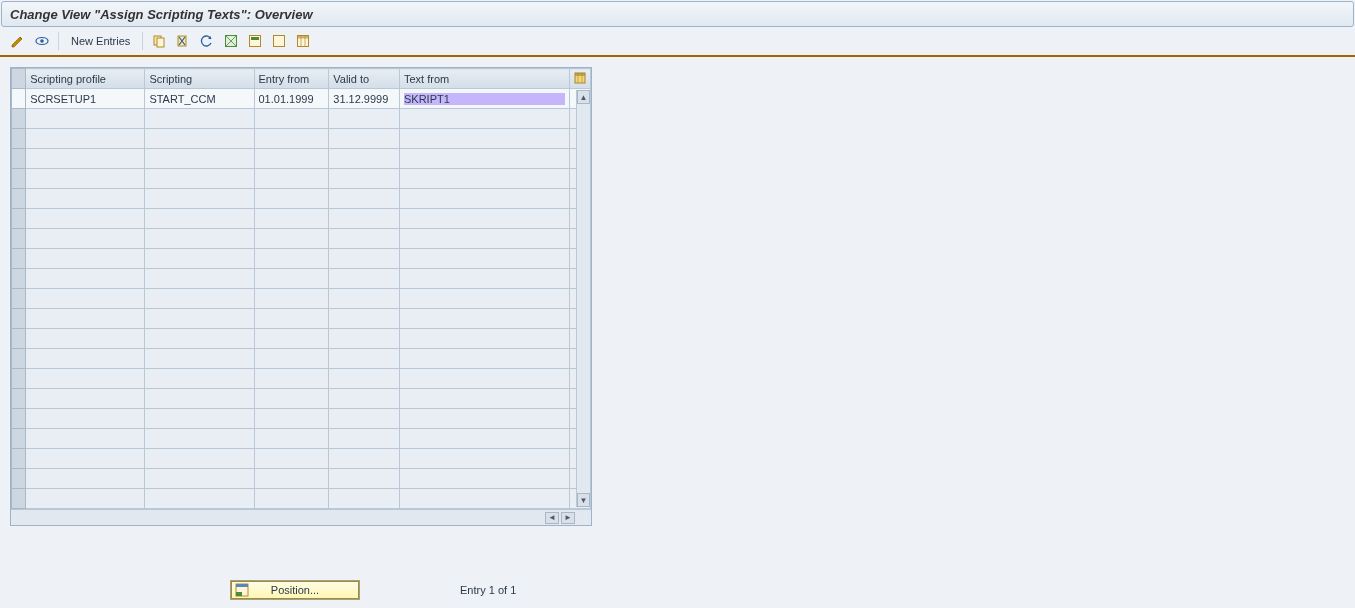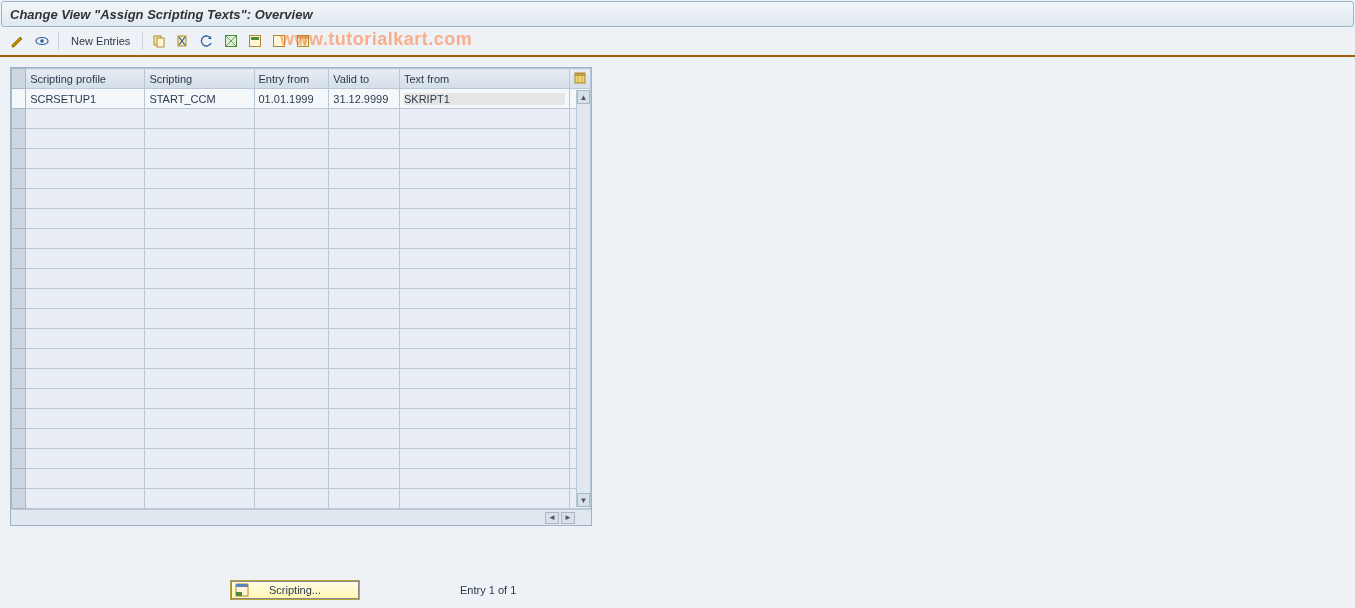--- a/index.html
+++ b/index.html
@@ -113,21 +113,21 @@
       width: 100%;
       border: none;
       background: transparent;
       font-size: 11px;
       font-family: Arial, sans-serif;
       color: #2b3a4a;
       outline: none;
       padding: 0;
     }
     .cell-input.focused {
-      background: #e5e5e5;
+      background: #c4b5fd;
     }
     .config-cell {
       width: 16px;
       background: linear-gradient(to bottom, #f4d77a, #e8c25a);
       text-align: center;
     }
     .scroll-col {
       width: 16px;
       background: #dde6ef;
     }
@@ -263,21 +263,20 @@
       </svg>
   </span>
   <span class="tb-icon">
     <svg width="16" height="16" viewBox="0 0 16 16">
         <rect x="2.5" y="2.5" width="11" height="11" fill="#fff6d8" stroke="#b08a2a"></rect>
         <rect x="2.5" y="2.5" width="11" height="3" fill="#b08a2a" opacity="0.6"></rect>
         <path d="M6 2.5 V13.5 M10 2.5 V13.5" stroke="#b08a2a" stroke-width="0.7"></path>
       </svg>
   </span>
 
-  <div class="watermark">www.tutorialkart.com</div>
 </div>
 
 <div class="table-wrap">
   <table class="tbl">
     <colgroup>
       <col style="width:14px">
       <col style="width:118px">
       <col style="width:108px">
       <col style="width:74px">
       <col style="width:70px">
@@ -505,16 +504,16 @@
 
 <div class="footer">
   <div class="position-btn">
     <span class="pbicon">
       <svg width="14" height="14" viewBox="0 0 14 14">
           <rect x="1" y="1" width="12" height="12" fill="#fff6d8" stroke="#b08a2a"></rect>
           <rect x="1" y="1" width="12" height="3" fill="#5a86c0"></rect>
           <rect x="1" y="9" width="6" height="4" fill="#4a8a3a"></rect>
         </svg>
     </span>
-    <span>Scripting...</span>
+    <span>Position...</span>
   </div>
   <div class="entry-counter">Entry 1 of 1</div>
 </div>
 
 </body></html>

